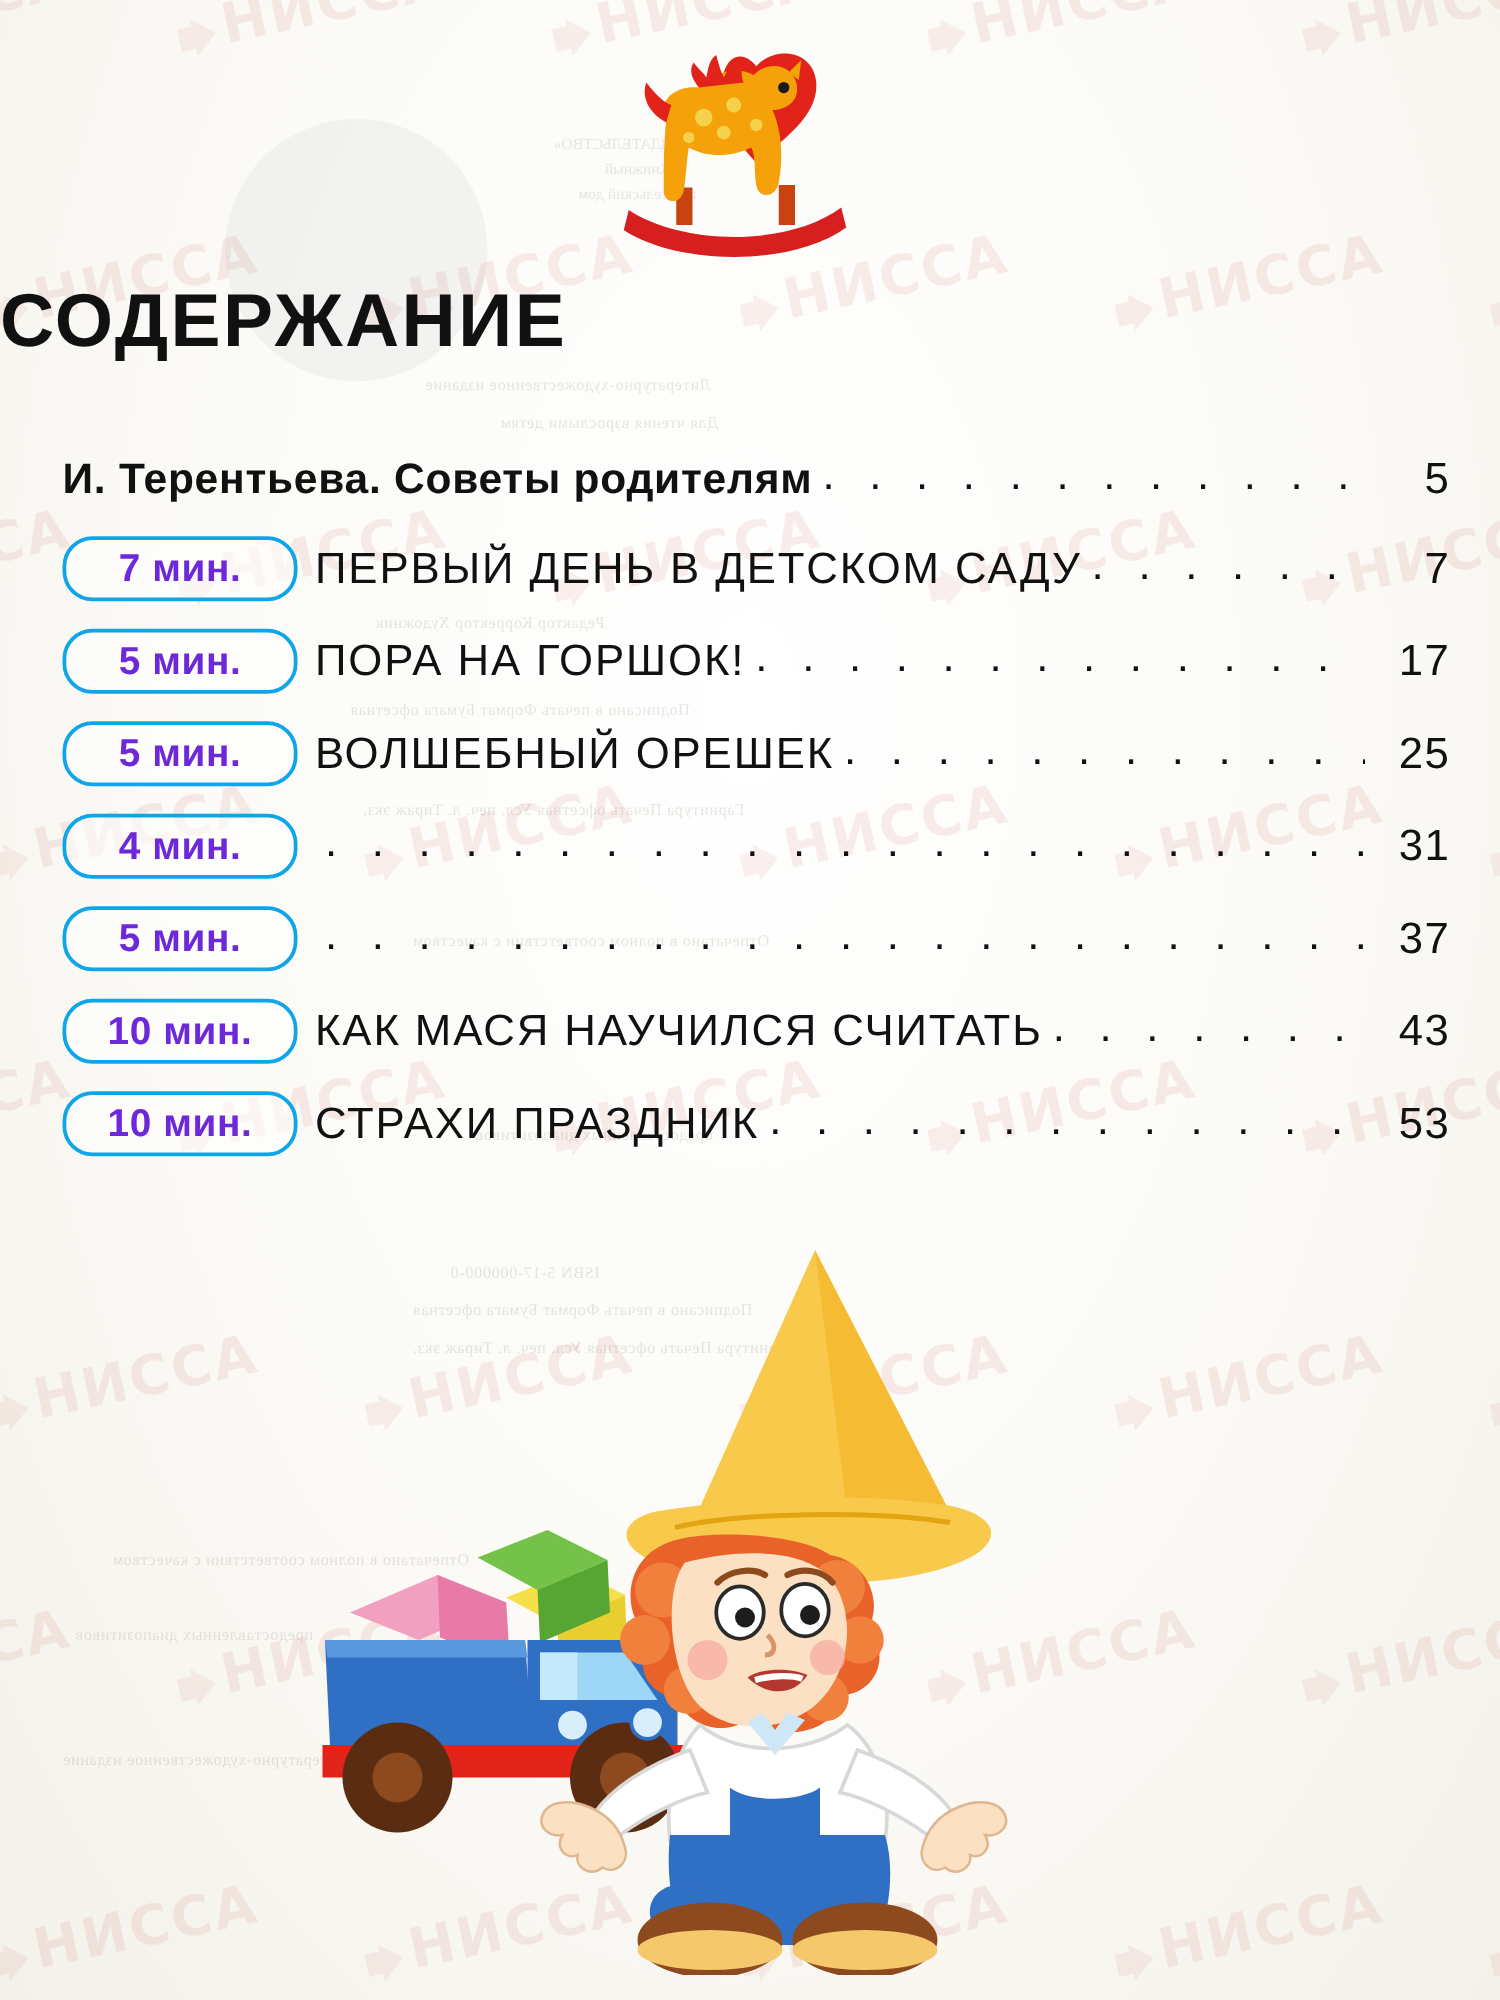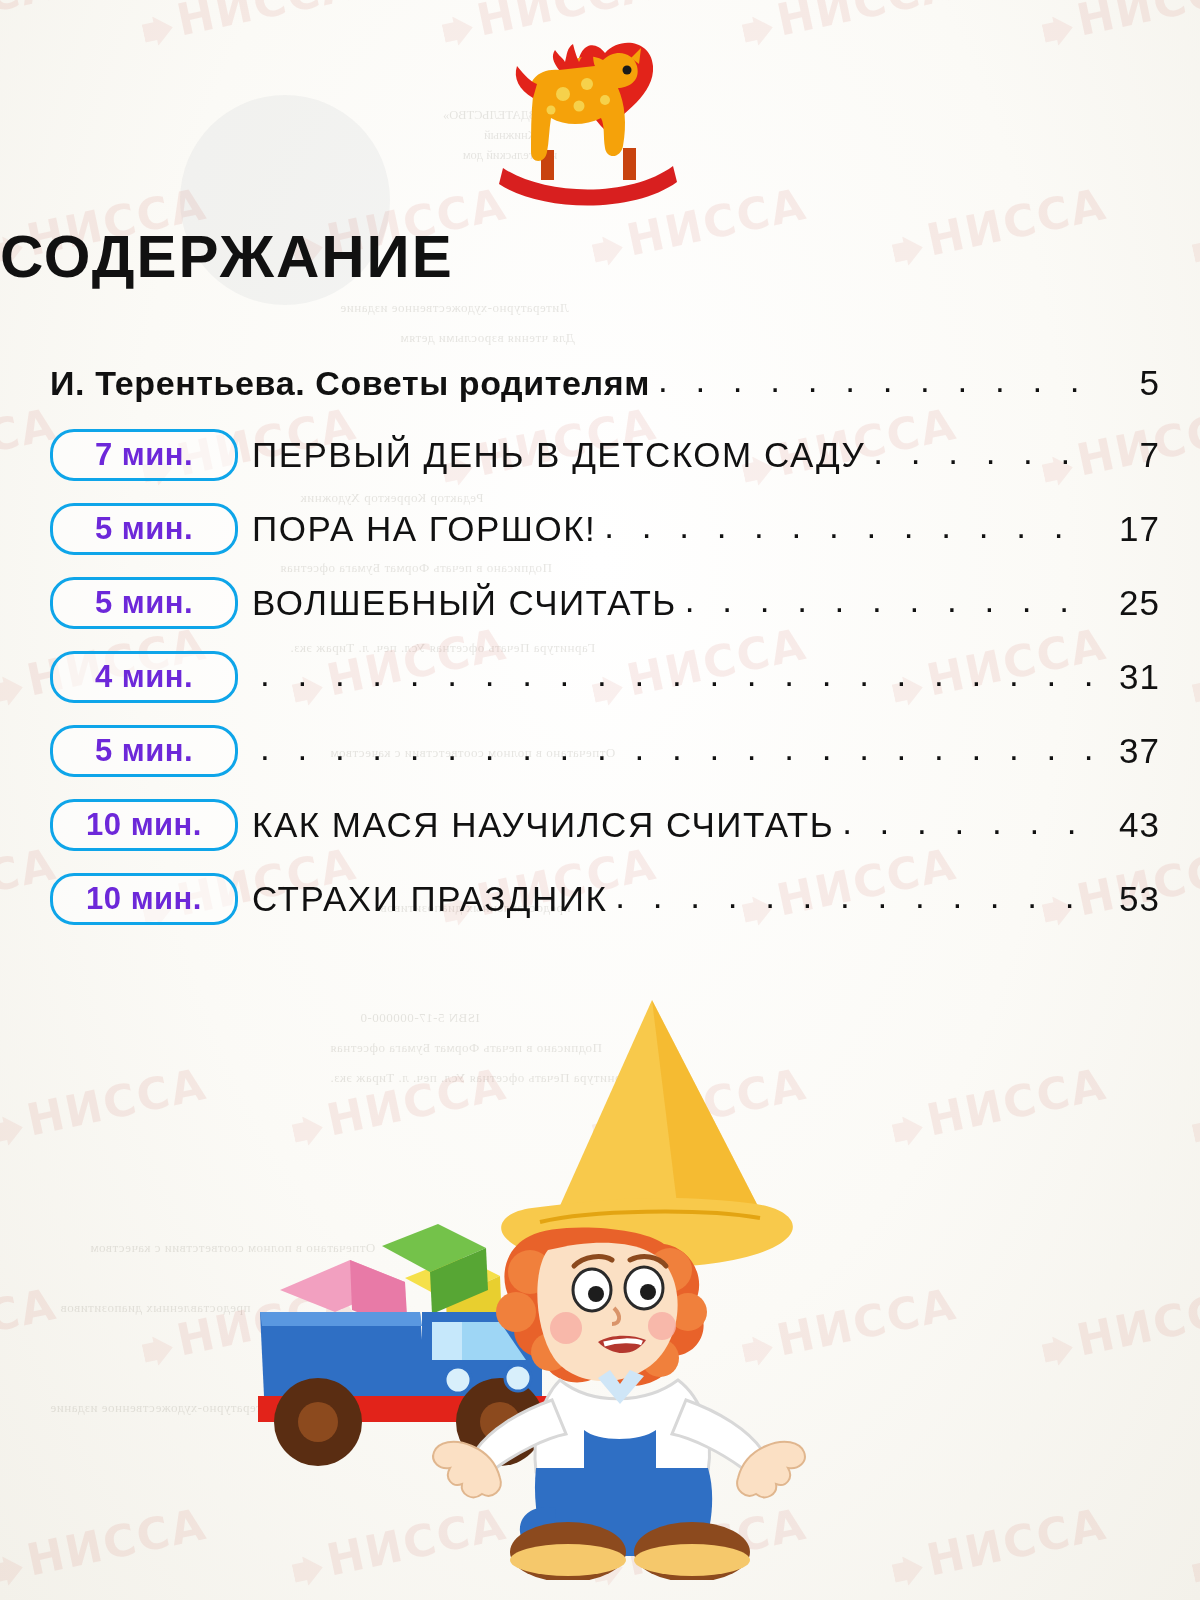--- a/index.html
+++ b/index.html
@@ -298,21 +298,21 @@
         <div class="page-num">7</div>
       </div>
       <div class="toc-row">
         <div class="badge">5 мин.</div>
         <div class="title-txt">ПОРА НА ГОРШОК!</div>
         <div class="dots">. . . . . . . . . . . . . . . . . . . . . . . . . . . . . . . . . . . . . . . . . . . . . .</div>
         <div class="page-num">17</div>
       </div>
       <div class="toc-row">
         <div class="badge">5 мин.</div>
-        <div class="title-txt">ВОЛШЕБНЫЙ СЧИТАТЬ</div>
+        <div class="title-txt">ВОЛШЕБНЫЙ ОРЕШЕК</div>
         <div class="dots">. . . . . . . . . . . . . . . . . . . . . . . . . . . . . . . . . . . . . . . . . . . . . .</div>
         <div class="page-num">25</div>
       </div>
       <div class="toc-row">
         <div class="badge">4 мин.</div>
         <div class="dots">. . . . . . . . . . . . . . . . . . . . . . . . . . . . . . . . . . . . . . . . . . . . . .</div>
         <div class="page-num">31</div>
       </div>
       <div class="toc-row">
         <div class="badge">5 мин.</div>

